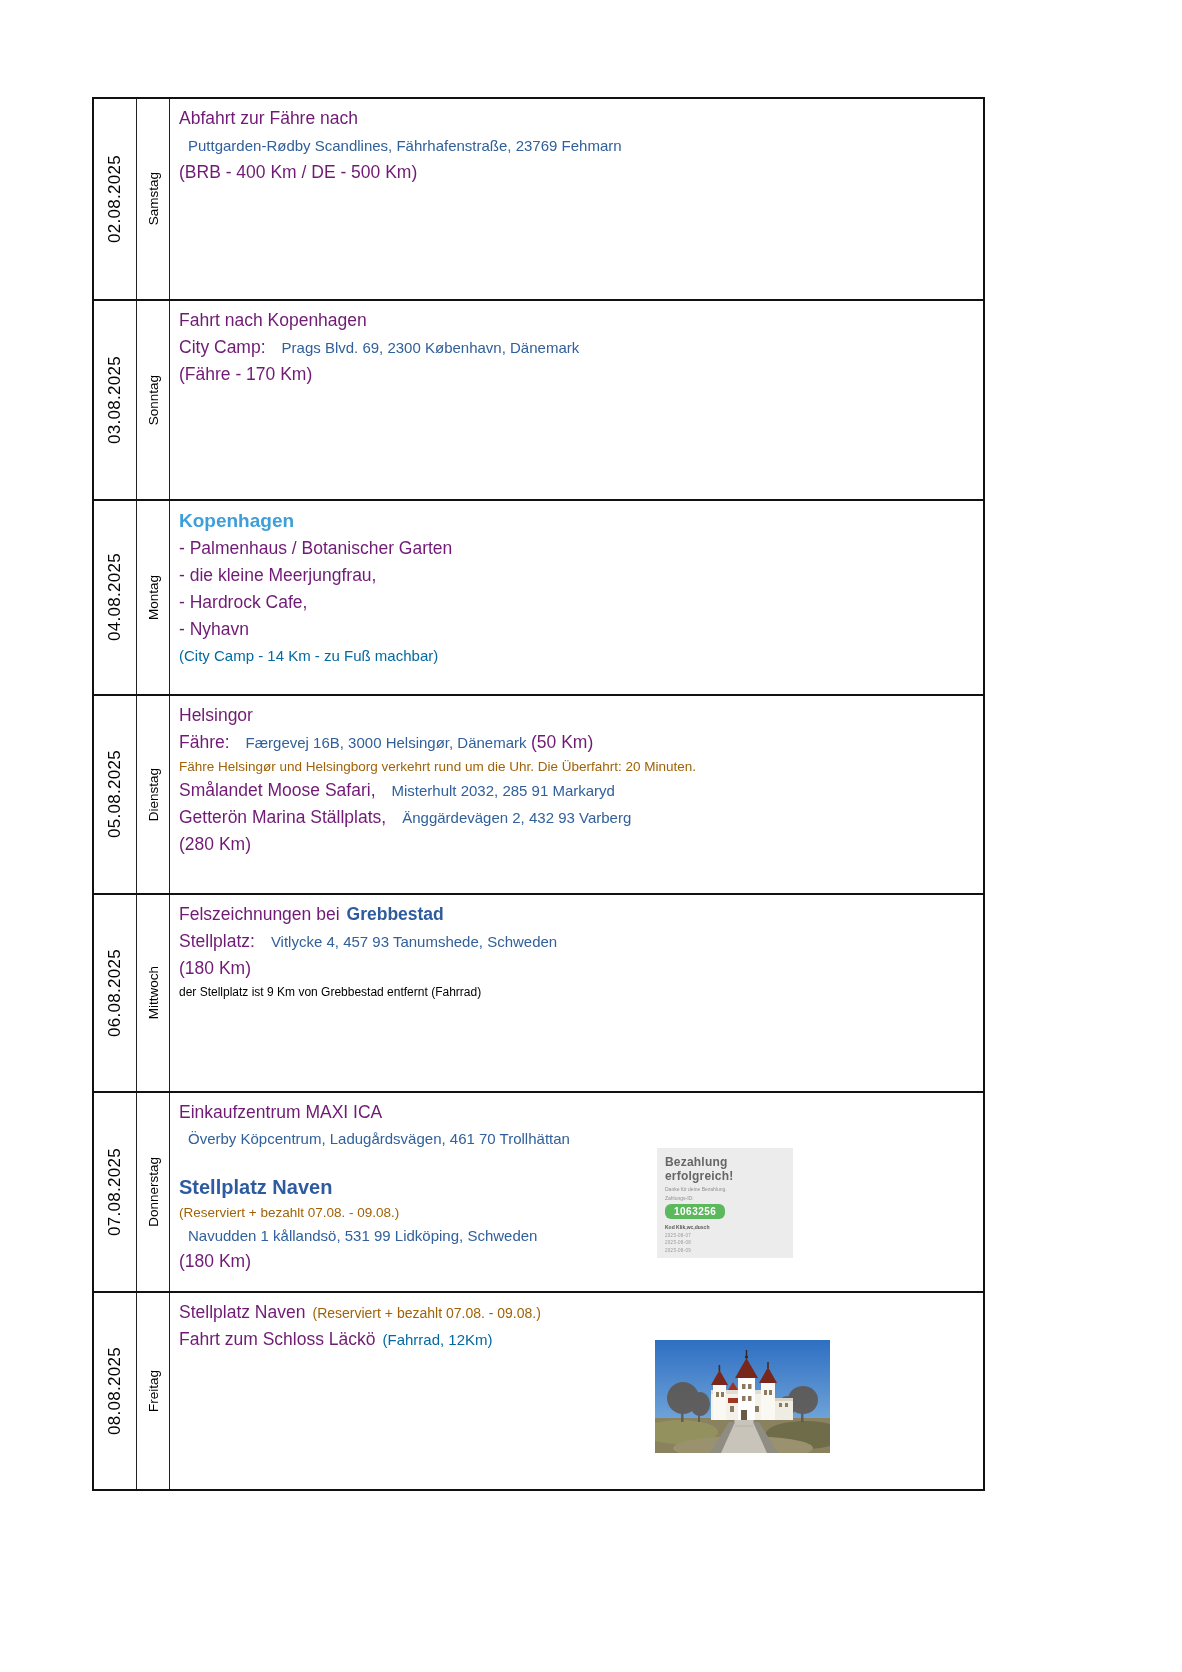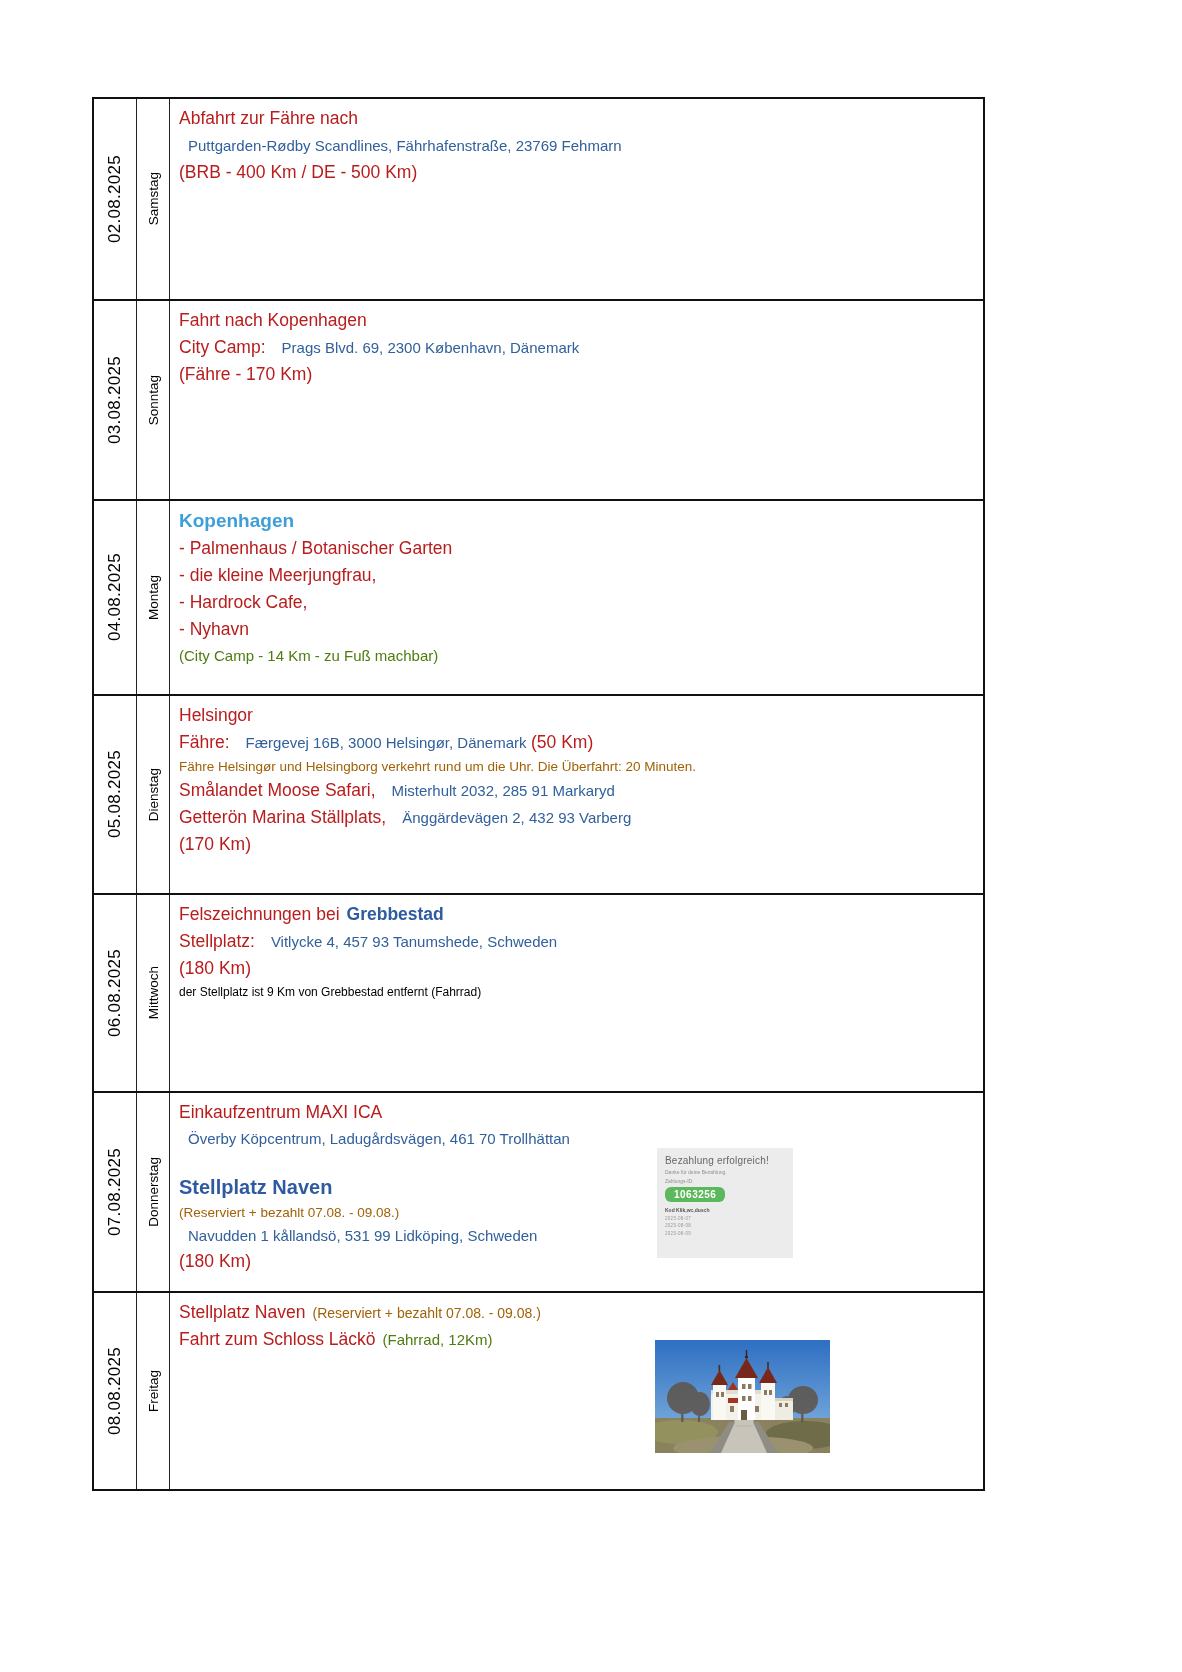--- a/index.html
+++ b/index.html
@@ -20,38 +20,38 @@
   }
   .day-cell {
     width:33px; border-right:1px solid #222;
     display:flex; align-items:center; justify-content:center;
   }
   .vtext { writing-mode:vertical-rl; transform:rotate(180deg); white-space:nowrap; }
   .date-text { font-size:17px; letter-spacing:0.3px; }
   .day-text  { font-size:13.5px; }
   .content-cell { flex:1; padding:6px 10px 0 9px; position:relative; }
 
-  .t-main   { font-size:17.5px; color:#b91c1c; line-height:27px; }
-  .t-mid    { font-size:15px;   color:#4d7c0f; }
+  .t-main   { font-size:17.5px; color:#701a75; line-height:27px; }
+  .t-mid    { font-size:15px;   color:#0369a1; }
   .t-addr   { font-size:15px;   color:#31609B;margin-left:9px; }
   .t-red    { font-size:13.5px; color:#a16207; line-height:21px; }
   .t-small  { font-size:12px; color:#000;   line-height:21px; }
   .label    { margin-right:7px; }
   .line     { line-height:27px; }
 
   .city-heading   { font-size:19px; font-weight:bold; color:#3E9FD8; line-height:28px; }
   .hl-blue        { font-weight:bold; color:#2E5B9F; }
   .naven-heading  { font-size:20px; font-weight:bold; color:#2E5B9F; line-height:30px; margin-top:21px; }
 
   
   .receipt {
     position:absolute; left:487px; top:55px; width:136px; height:110px;
     background:#ececec; padding:7px 8px; overflow:hidden;
   }
-  .receipt-title { font-size:10px; color:#666; letter-spacing:0.2px; }
+  .receipt-title { font-size:12px; color:#666; letter-spacing:0.2px;font-weight:bold; }
   .receipt-sub   { font-size:5px; color:#909090; margin-top:3px; }
   .receipt-pill  {
     display:inline-block; margin-top:3px; padding:2px 9px;
     background:#5CB85C; border-radius:6px;
     color:#fff; font-weight:bold; font-size:10px; letter-spacing:0.5px;
   }
   .receipt-code  { font-size:5px; font-weight:bold; color:#555; margin-top:5px; }
   .receipt-entry { font-size:4.5px; color:#9a9a9a; margin-top:2.5px; letter-spacing:0.3px; }
 
   
@@ -123,21 +123,21 @@
         <span class="t-main label">Fähre:</span><span class="t-addr">Færgevej 16B, 3000 Helsingør, Dänemark</span>
         <span class="t-main">(50 Km)</span>
       </div>
       <div class="t-red">Fähre Helsingør und Helsingborg verkehrt rund um die Uhr. Die Überfahrt: 20 Minuten.</div>
       <div class="line">
         <span class="t-main label">Smålandet Moose Safari,</span><span class="t-addr">Misterhult 2032, 285 91 Markaryd</span>
       </div>
       <div class="line">
         <span class="t-main label">Getterön Marina Ställplats,</span><span class="t-addr">Änggärdevägen 2, 432 93 Varberg</span>
       </div>
-      <div class="line t-main">(170 Km)</div>
+      <div class="line t-main">(280 Km)</div>
     </div>
   </div>
 
   <div class="row" style="height:198px;">
     <div class="date-cell">
       <span class="vtext date-text">06.08.2025</span>
     </div>
     <div class="day-cell">
       <span class="vtext day-text">Mittwoch</span>
     </div>

